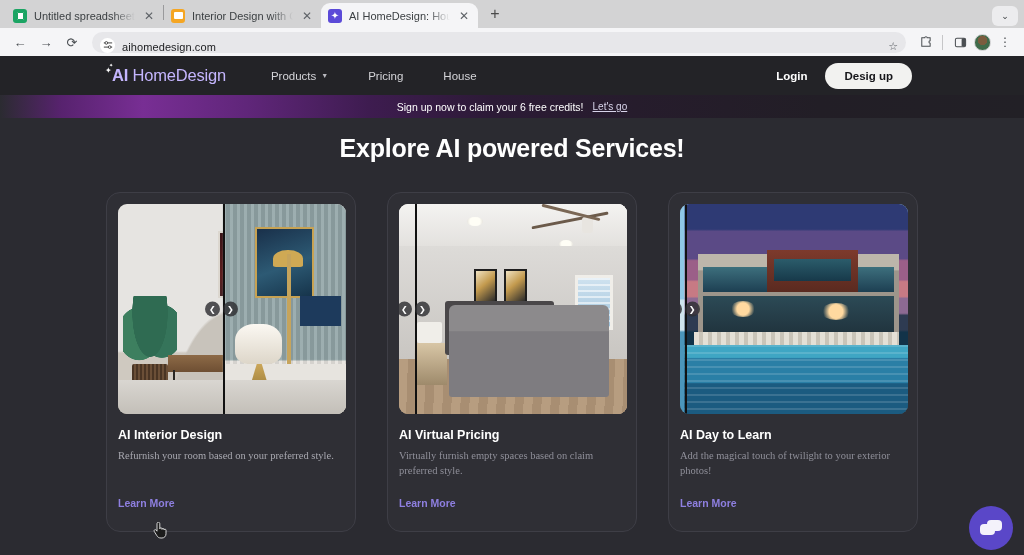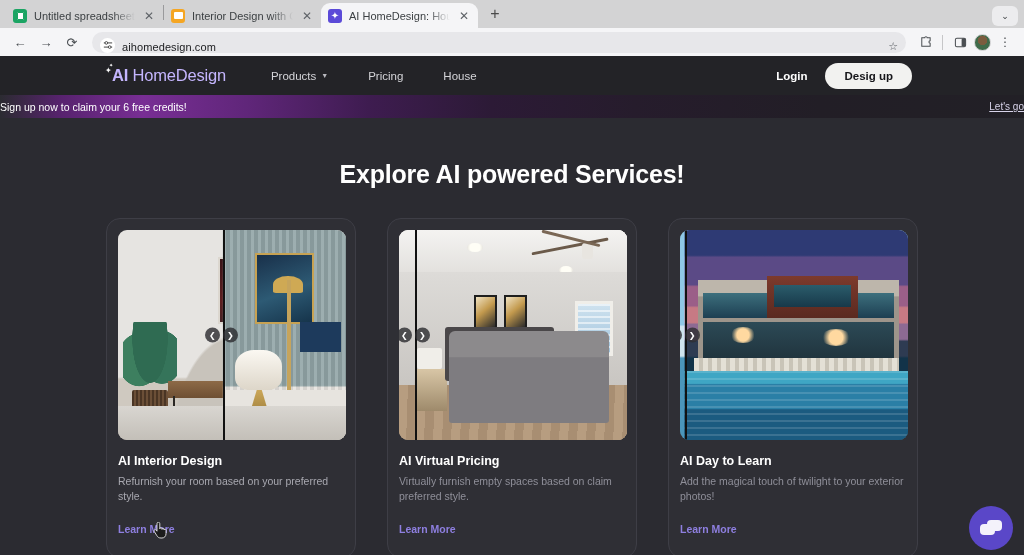--- a/index.html
+++ b/index.html
@@ -125,39 +125,39 @@
   .caret { font-size: 7px; color: #b9b9bf; }
 
   .header-right { margin-left: auto; display: flex; align-items: center; gap: 18px; }
   .login-link { font-size: 11.5px; color: #ffffff; font-weight: 700; }
   .signup-btn {
     background: #f2f2f0; color: #16161a; font-size: 11.5px; font-weight: 700;
     border-radius: 18px; padding: 7px 19px; border: none;
   }
 
   .promo {
-    height: 23px; display: flex; align-items: center; justify-content: space-between;
+    height: 23px; display: flex; align-items: center; justify-content: center;
     background:
       linear-gradient(90deg,
         rgba(58,20,74,0) 0%,
         rgba(90,34,114,0.95) 6%,
         rgba(120,46,148,1) 14%,
         rgba(96,38,122,1) 24%,
         rgba(62,28,80,1) 36%,
         rgba(44,26,54,1) 48%,
         rgba(38,28,44,1) 62%,
         rgba(34,30,38,1) 80%,
         rgba(34,32,38,1) 100%);
     font-size: 10.5px; color: #ffffff; gap: 9px;
   }
   .promo a { color: #d8d4ea; text-decoration: underline; font-size: 10px; }
 
   .hero-title {
     text-align: center; color: #ffffff; font-size: 25px; font-weight: 700;
-    margin-top: 42px; letter-spacing: -.2px;
+    margin-top: 16px; letter-spacing: -.2px;
   }
 
   .cards {
     display: flex; justify-content: center; gap: 31px; margin-top: 29px;
   }
   .card {
     width: 250px; height: 340px; background: #2f2f35;
     border: 1px solid #3e3e46; border-radius: 14px;
     padding: 11px; position: relative; overflow: hidden;
   }
@@ -178,21 +178,21 @@
   .ba-btn {
     width: 15px; height: 15px; border-radius: 50%;
     background: rgba(46,46,50,.82); color: #fff; font-size: 8px;
     display: flex; align-items: center; justify-content: center;
     border: none; line-height: 1;
   }
   .card-title {
     color: #ffffff; font-size: 12.5px; font-weight: 700; margin-top: 14px;
   }
   .card-desc {
-    color: #a8a8b0; font-size: 10.5px; line-height: 1.45; margin-top: 6px;
+    color: #a8a8b0; font-size: 10.5px; line-height: 1.45; margin-top: 6px; font-family: Liberation Serif, serif;
   }
   .card-link {
     position: absolute; left: 11px; bottom: 22px;
     color: #8e7fe0; font-size: 10.5px; font-weight: 700;
   }
   .card.dim .card-desc { color: #8f8f99; }
 
   
   .room1-before {
     background:

